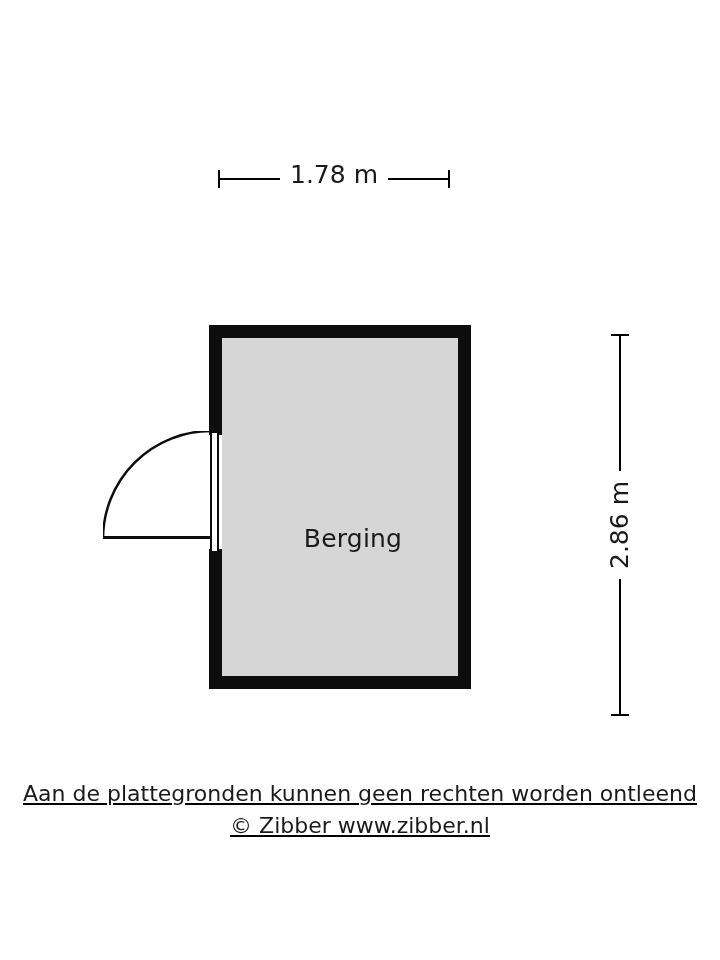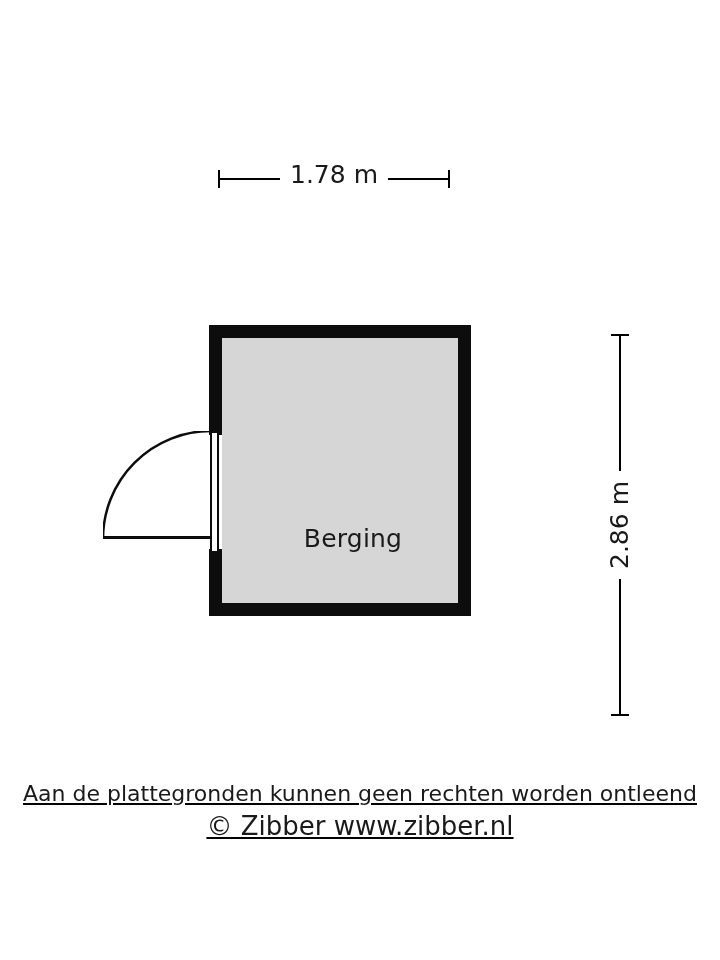--- a/index.html
+++ b/index.html
@@ -100,21 +100,21 @@
     white-space: nowrap;
     line-height: 34px;
   }
 
   
   .room {
     position: absolute;
     left: 209px;
     top: 303px;
     width: 262px;
-    height: 291px;
+    height: 364px;
     background: #d6d6d6;
     border: 13px solid #0d0d0d;
     box-sizing: border-box;
   }
   .room-label {
     position: absolute;
     left: 0;
     top: 0;
     width: 262px;
     height: 400px;
@@ -188,21 +188,21 @@
     text-align: center;
     text-decoration: underline;
   }
   .footer .line1 {
     font-size: 22px;
     color: #1a1a1a;
     line-height: 30px;
     white-space: nowrap;
   }
   .footer .line2 {
-    font-size: 26px;
+    font-size: 22px;
     color: #1a1a1a;
     line-height: 30px;
     margin-top: 2px;
     white-space: nowrap;
   }
 </style>
 </head>
 <body>
 
 <div class="canvas">

